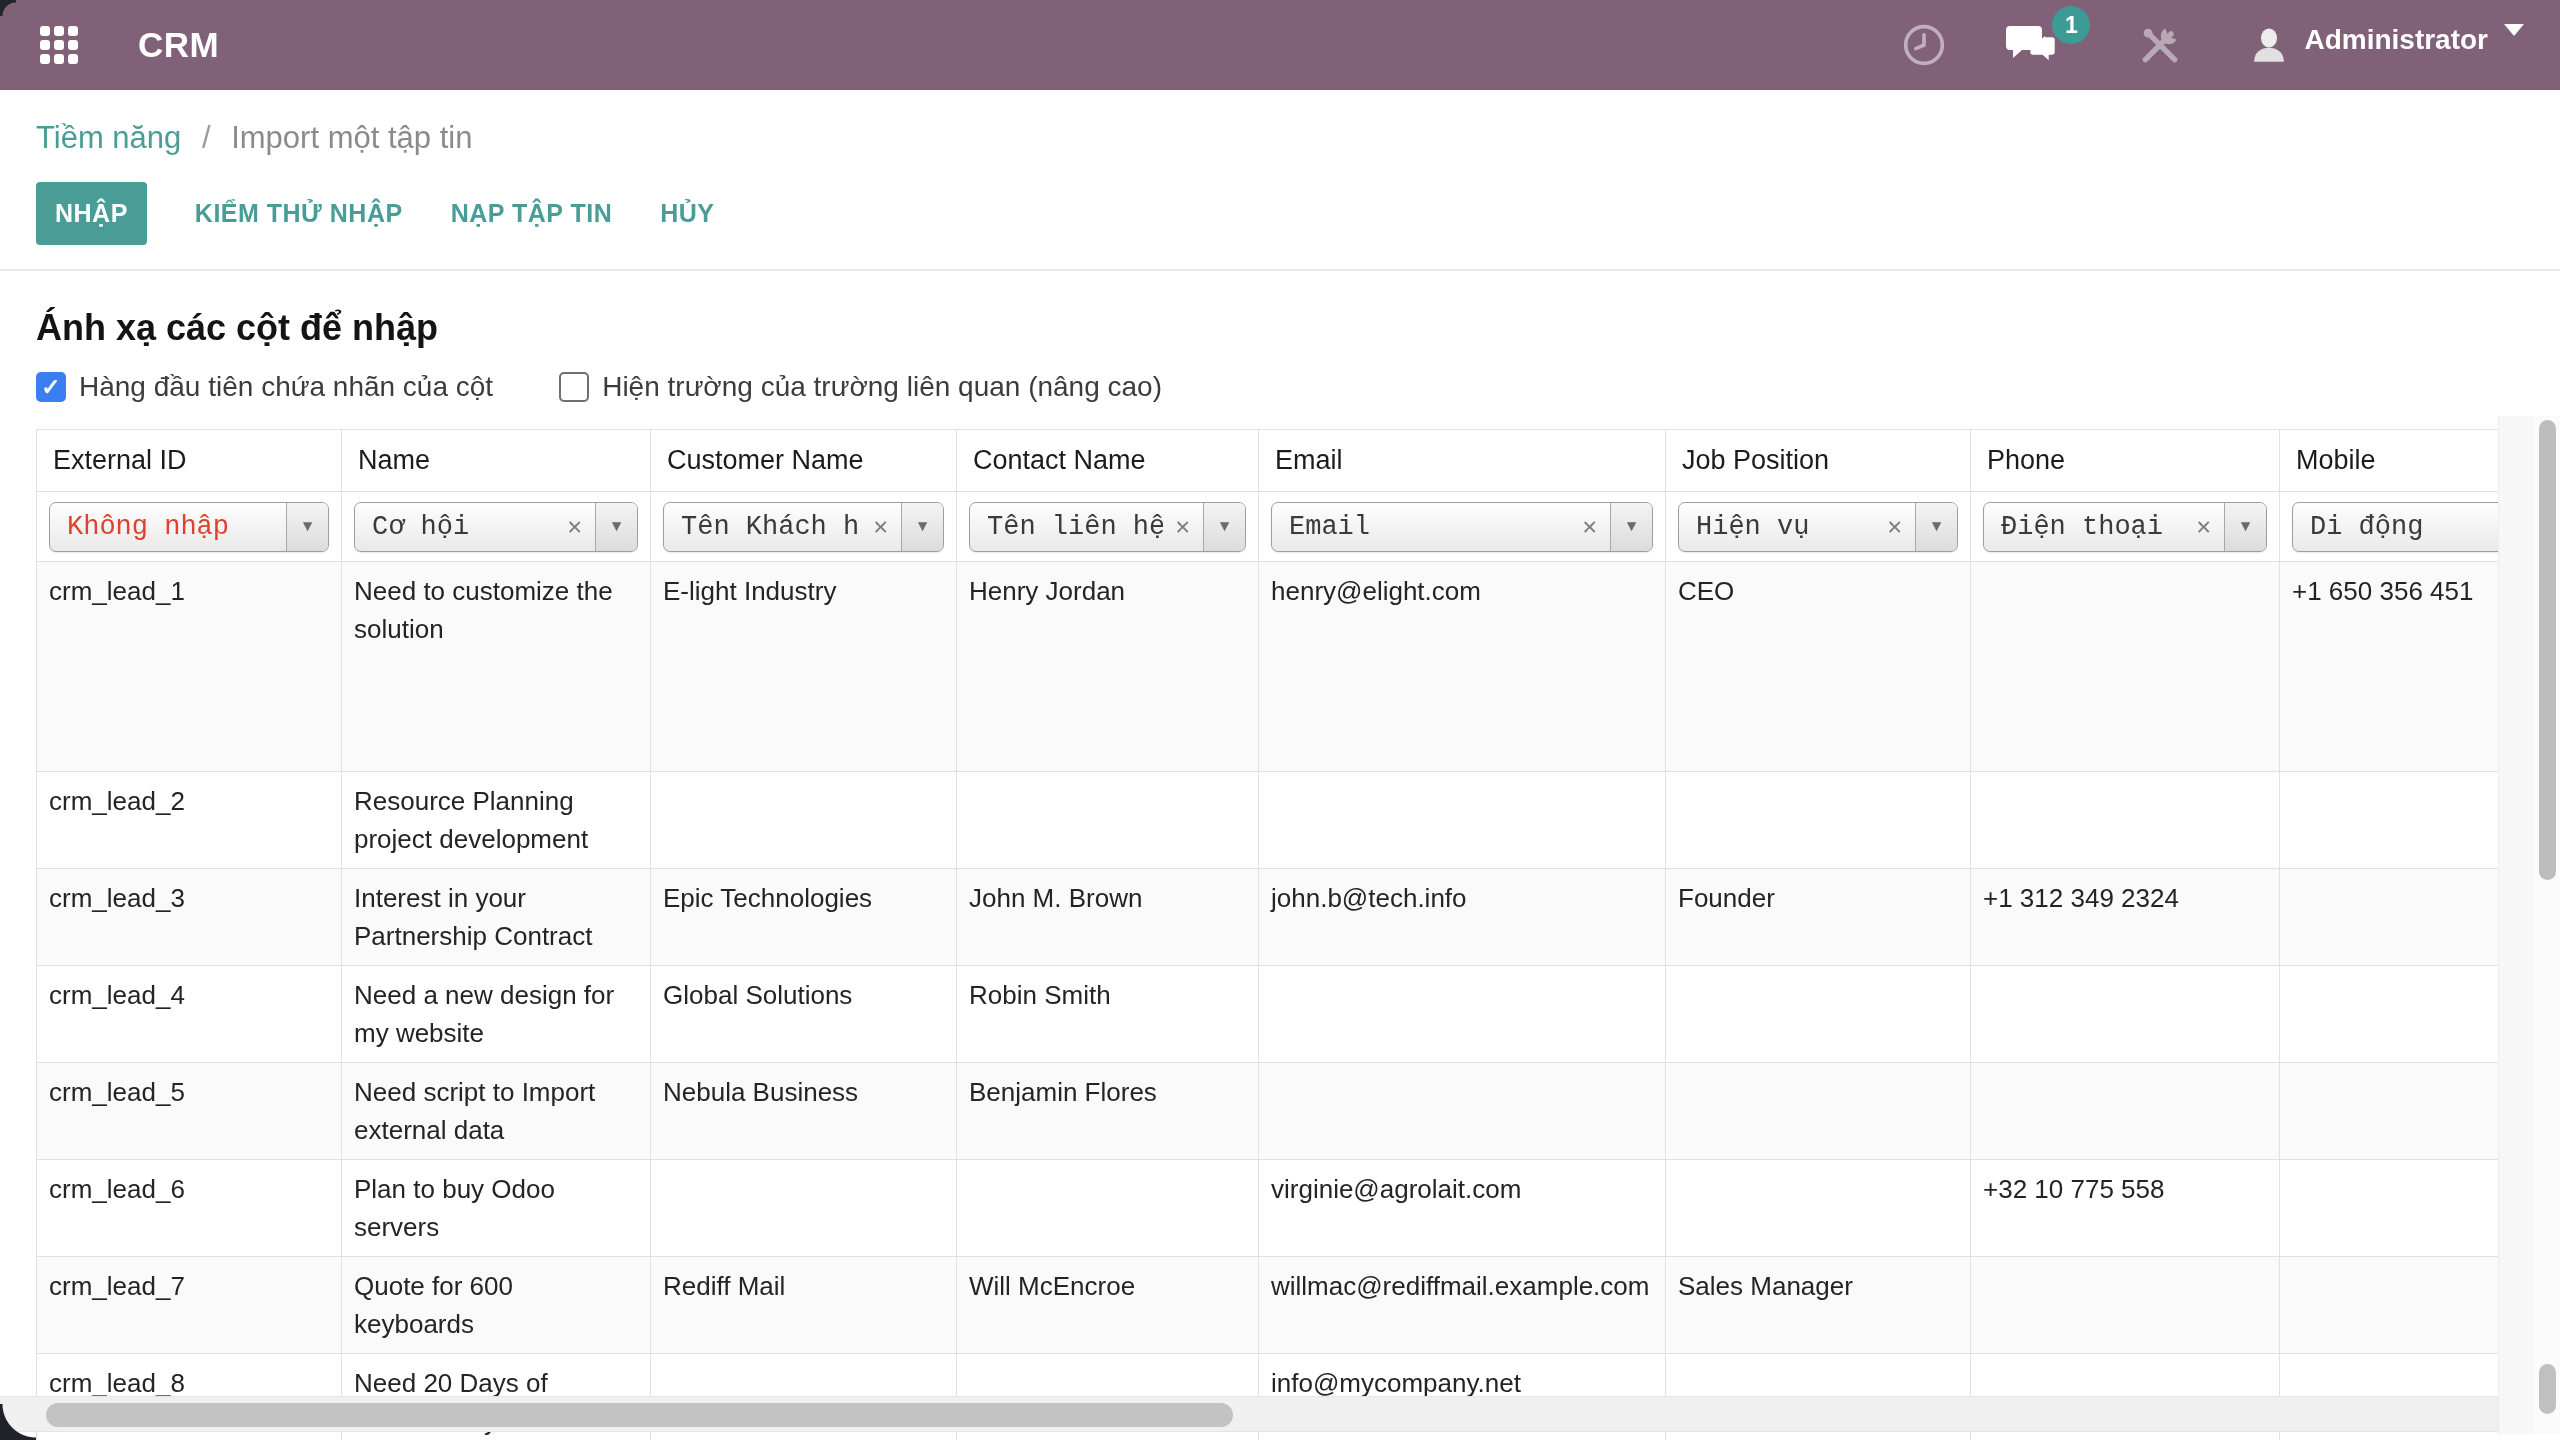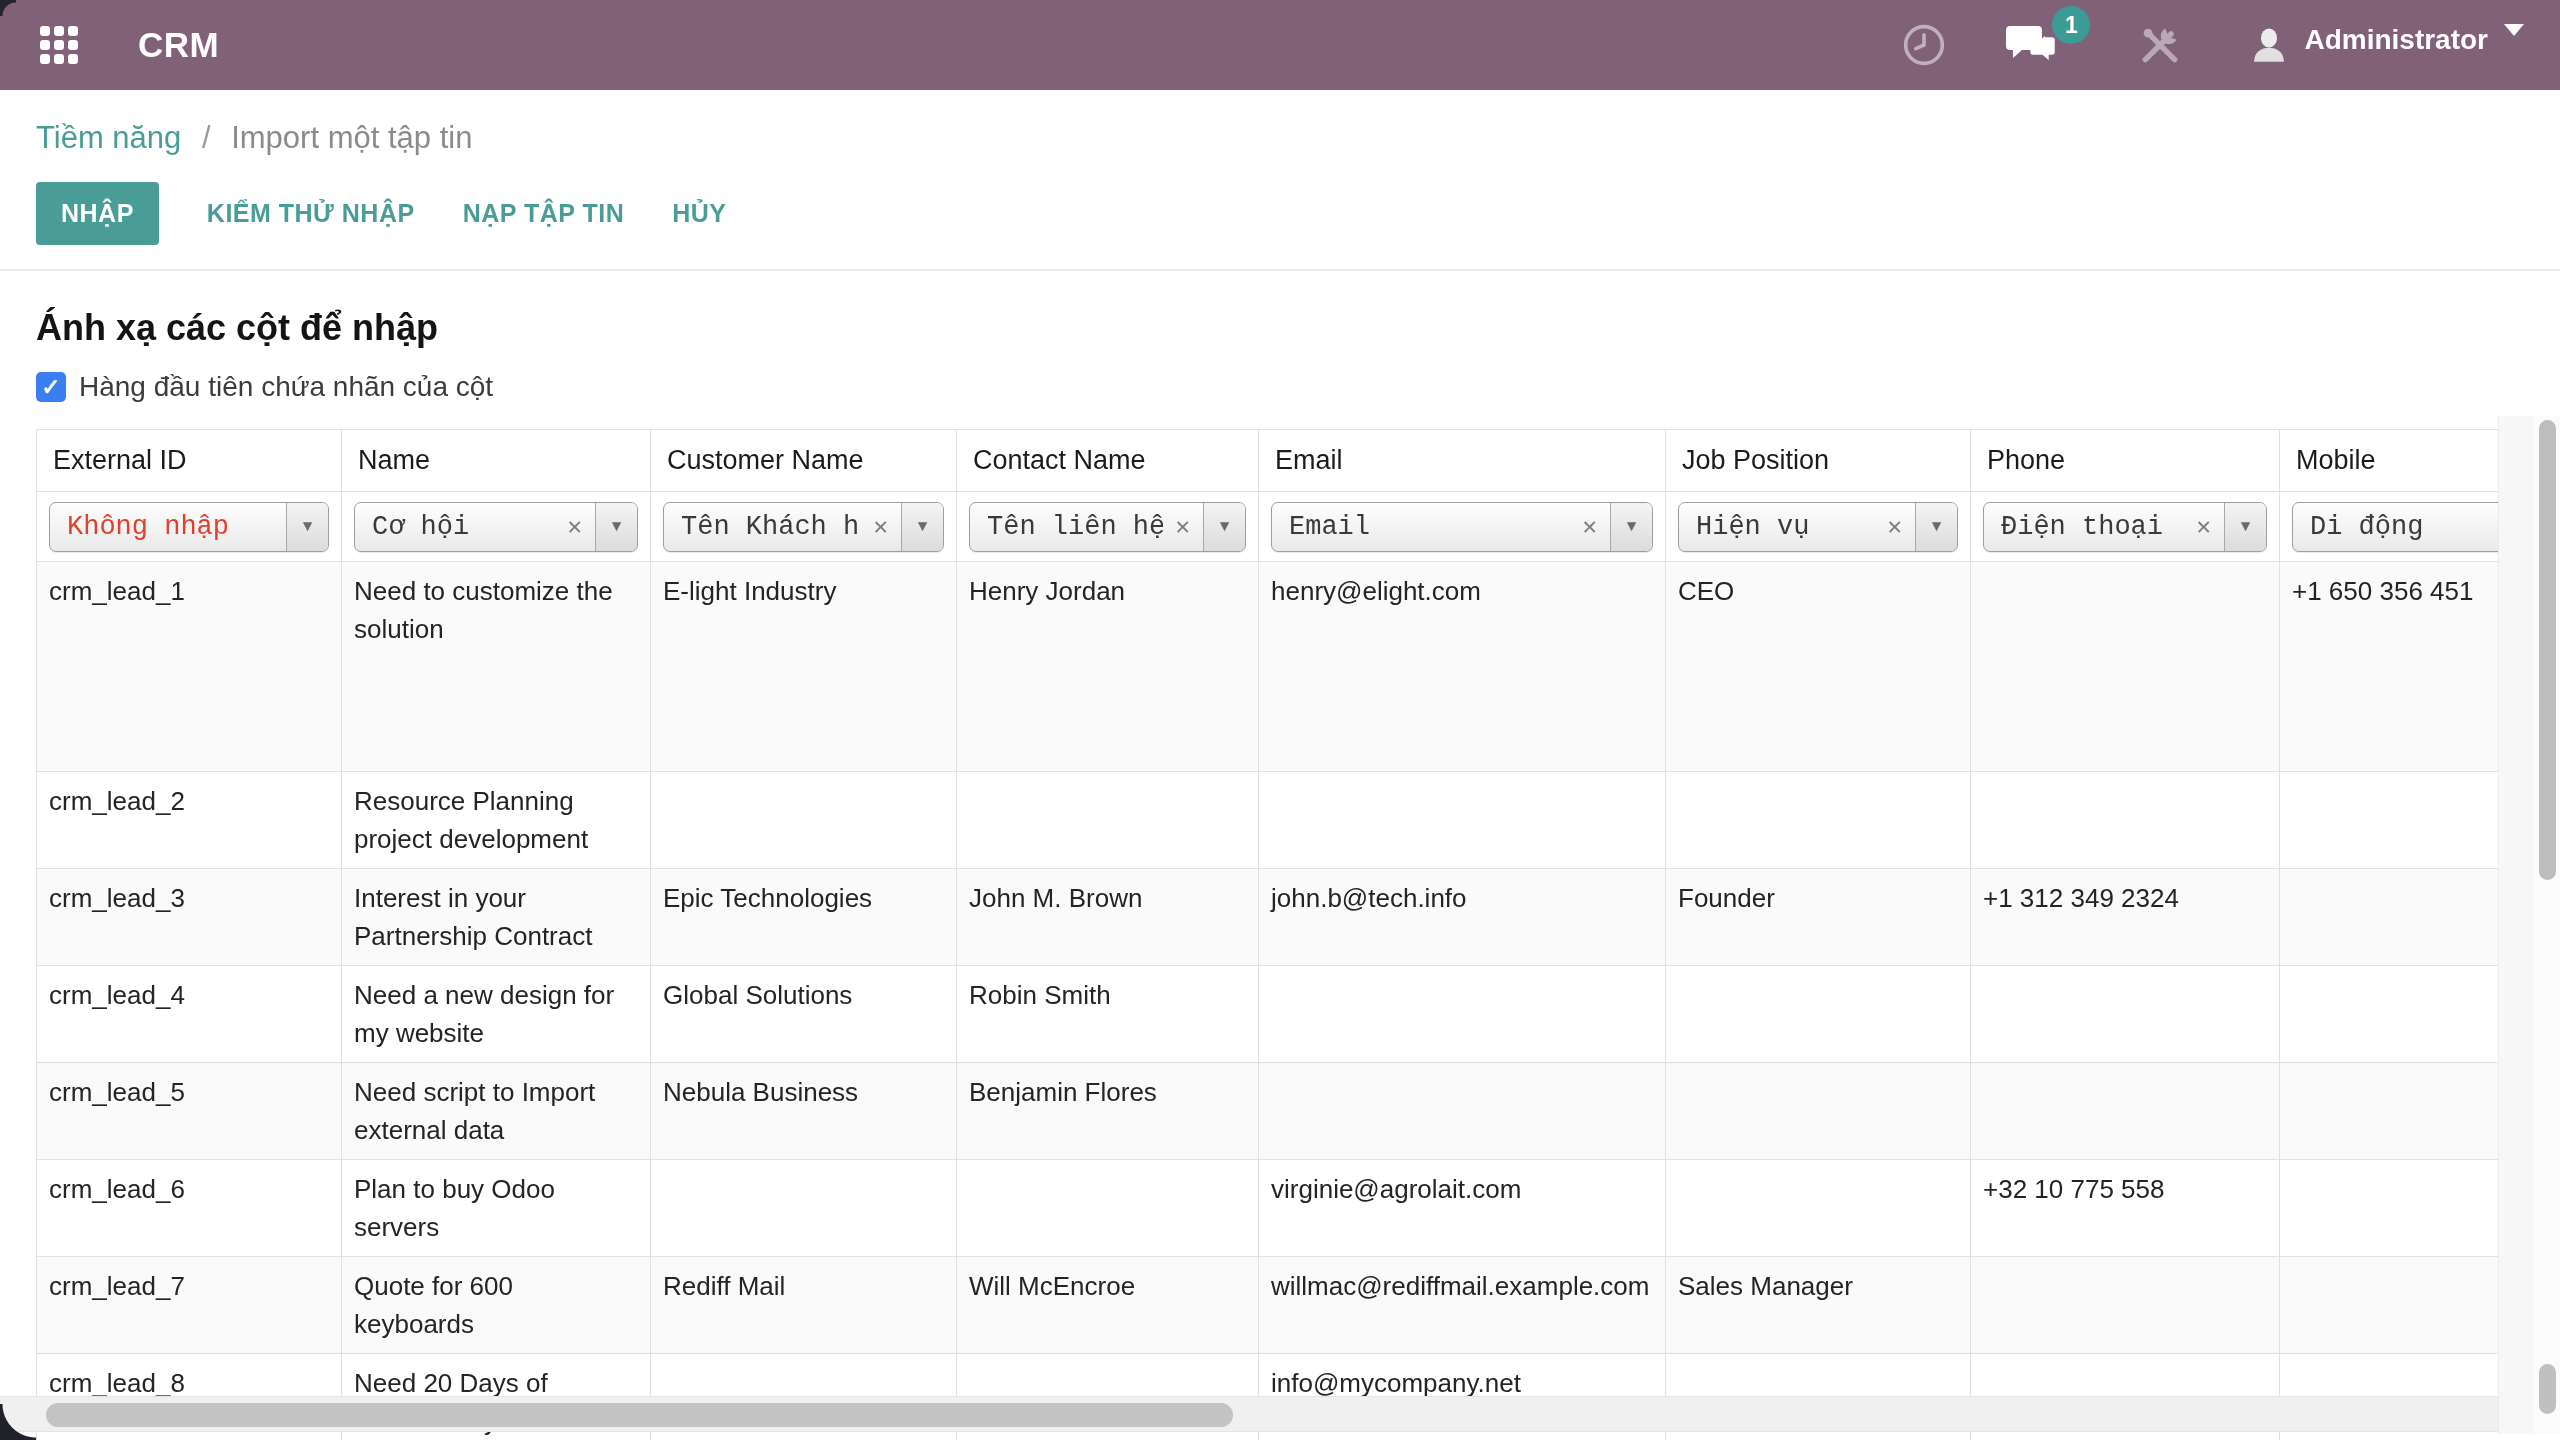--- a/index.html
+++ b/index.html
@@ -30,21 +30,21 @@
   .user-name { margin-left:14px; font-size:28px; font-weight:700; }
   .caret { margin-left:16px; width:0; height:0; border-left:10px solid transparent;
     border-right:10px solid transparent; border-top:12px solid #fff; }
 
   
   .breadcrumb-bar { padding:30px 36px 0; font-size:31px; color:#8b8b8b; }
   .breadcrumb-link { color:#4a9d96; cursor:pointer; }
   .breadcrumb-sep { margin:0 12px; color:#9a9a9a; }
   .action-bar { padding:26px 36px 0; display:flex; align-items:center; }
   .btn-primary { background:#4a9d96; color:#fff; border:none; cursor:pointer;
-    font-family:inherit; font-weight:700; font-size:25px; padding:17px 25px; border-radius:4px; letter-spacing:.5px; }
+    font-family:inherit; font-weight:700; font-size:25px; padding:17px 19px; border-radius:4px; letter-spacing:.5px; }
   .btn-flat { background:none; border:none; cursor:pointer; padding:0;
     font-family:inherit; color:#4a9d96; font-weight:700; font-size:25px; margin-left:48px; letter-spacing:.5px; }
   .page-divider { margin-top:24px; border-bottom:2px solid #e9e9e9; }
 
   
   .content { padding-left:36px; }
   .section-title { margin:36px 0 0; font-size:36px; font-weight:700; color:#141414; }
   .checkbox-row { margin-top:22px; display:flex; align-items:center; font-size:28px; color:#3c3c3c; }
   .cb { width:30px; height:30px; border-radius:5px; display:flex; align-items:center; justify-content:center; cursor:pointer; }
   .cb.checked { background:#3b7ef2; }
@@ -154,20 +154,24 @@
 </div>
 <div class="page-divider"></div>
 
 <div class="content">
   <h2 class="section-title">Ánh xạ các cột để nhập</h2>
   <div class="checkbox-row">
     <div class="cb-group">
       <span class="cb checked"></span>
       <span class="cb-label">Hàng đầu tiên chứa nhãn của cột</span>
     </div>
+    <div class="cb-group">
+      <span class="cb unchecked"></span>
+      <span class="cb-label">Hiện trường của trường liên quan (nâng cao)</span>
+    </div>
   </div>
 
   <div class="table-wrap">
     <table>
         <colgroup>
           <col class="c0">
           <col class="c1">
           <col class="c2">
           <col class="c3">
           <col class="c4">

